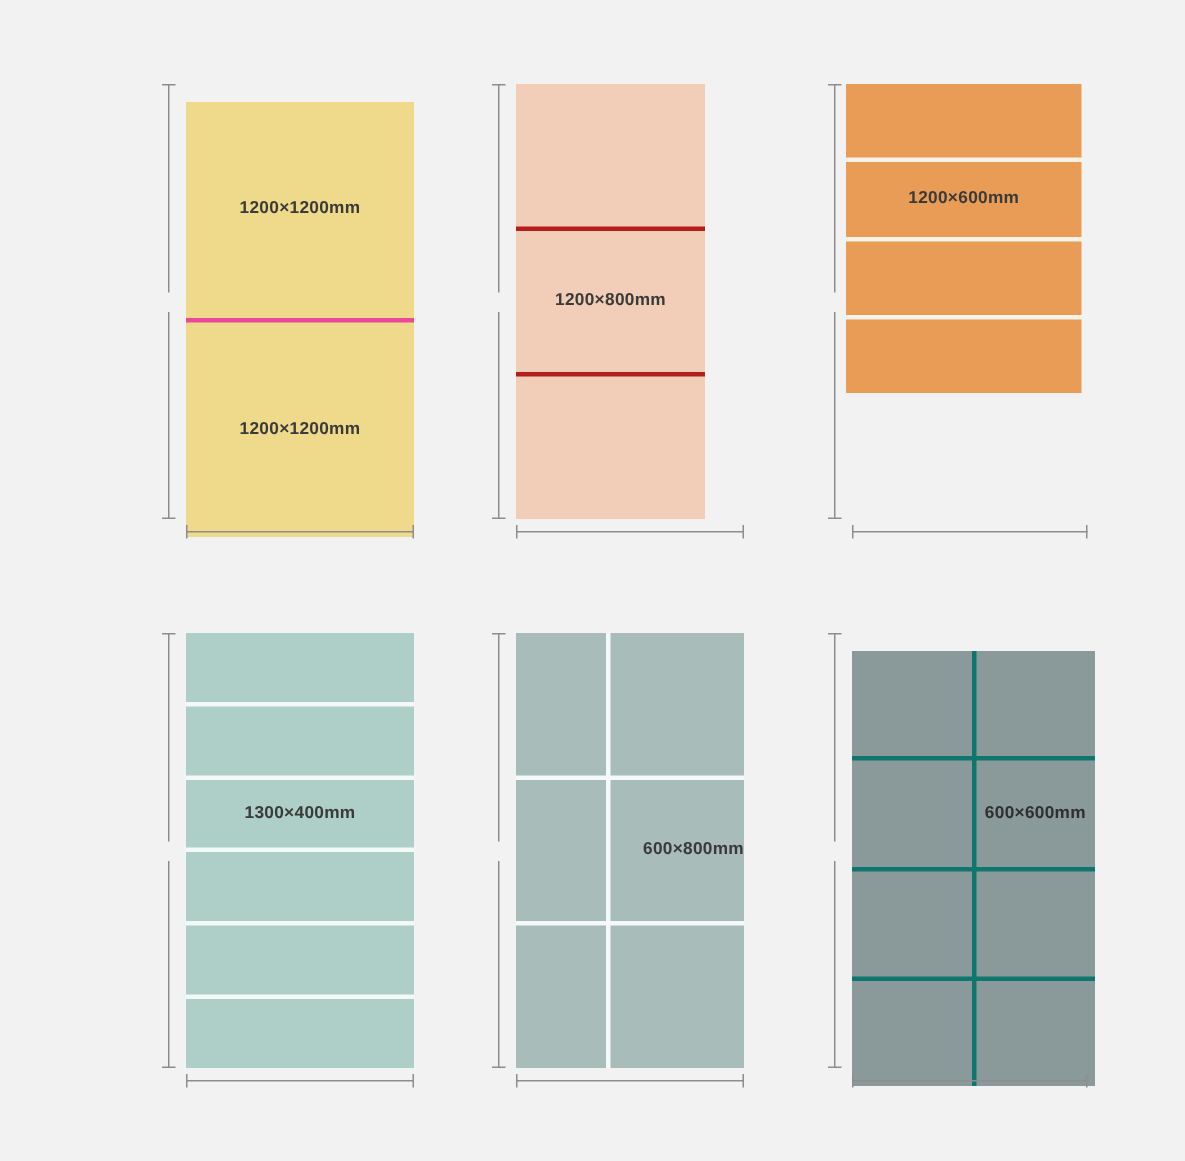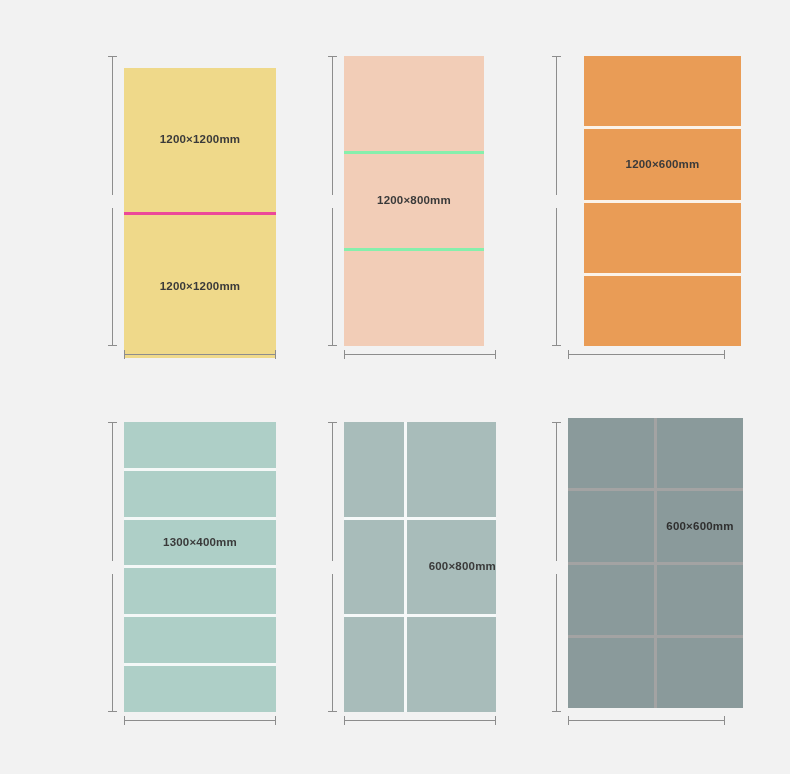--- a/index.html
+++ b/index.html
@@ -155,22 +155,22 @@
   </div>
 
   <div class="panel" style="left:328px; top:52px; width:180px; height:315px;">
     <div class="dim-v" style="left:0px; top:4px; height:290px;">
       <div class="shaft"></div>
       <div class="cap top"></div>
       <div class="cap bottom"></div>
       <div class="vlabel"></div>
     </div>
 
-    <div class="slab" style="left:16px; top:4px; width:140px; height:290px;
-                grid-template-columns:1fr; grid-template-rows:1fr 1fr 1fr; background:#86efac;">
+    <div class="slab" style="left:16px; top:4px; width:126px; height:290px;
+                grid-template-columns:1fr; grid-template-rows:1fr 1fr 1fr; background:#b91c1c;">
       <div class="tile" style="background:#f2cdb7;"></div>
       <div class="tile" style="background:#f2cdb7;">
         <span class="tile-label">1200×800mm</span>
       </div>
       <div class="tile" style="background:#f2cdb7;"></div>
     </div>
 
     <div class="dim-h" style="left:16px; top:298px; width:152px;">
       <div class="shaft"></div>
       <div class="cap left"></div>
@@ -180,21 +180,21 @@
   </div>
 
   <div class="panel" style="left:552px; top:52px; width:185px; height:315px;">
     <div class="dim-v" style="left:0px; top:4px; height:290px;">
       <div class="shaft"></div>
       <div class="cap top"></div>
       <div class="cap bottom"></div>
       <div class="vlabel"></div>
     </div>
 
-    <div class="slab" style="left:32px; top:4px; width:157px; height:290px;
+    <div class="slab" style="left:12px; top:4px; width:157px; height:206px;
                 grid-template-columns:1fr; grid-template-rows:1fr 1fr 1fr 1fr; background:#fbf3ea;">
       <div class="tile" style="background:#e99c56;"></div>
       <div class="tile" style="background:#e99c56;">
         <span class="tile-label">1200×600mm</span>
       </div>
       <div class="tile" style="background:#e99c56;"></div>
       <div class="tile" style="background:#e99c56;"></div>
     </div>
 
     <div class="dim-h" style="left:16px; top:298px; width:157px;">
@@ -262,22 +262,22 @@
   </div>
 
   <div class="panel" style="left:552px; top:418px; width:185px; height:315px;">
     <div class="dim-v" style="left:0px; top:4px; height:290px;">
       <div class="shaft"></div>
       <div class="cap top"></div>
       <div class="cap bottom"></div>
       <div class="vlabel"></div>
     </div>
 
-    <div class="slab" style="left:16px; top:0; width:175px; height:290px;
-                grid-template-columns:1fr 1fr; grid-template-rows:repeat(4,1fr); background:#a3a3a3;">
+    <div class="slab" style="left:16px; top:16px; width:162px; height:290px;
+                grid-template-columns:1fr 1fr; grid-template-rows:repeat(4,1fr); background:#0f766e;">
       <div class="tile" style="background:#8a9a9b;"></div>
       <div class="tile" style="background:#8a9a9b;"></div>
       <div class="tile" style="background:#8a9a9b;"></div>
       <div class="tile" style="background:#8a9a9b;">
         <span class="tile-label on-dark">600×600mm</span>
       </div>
       <div class="tile" style="background:#8a9a9b;"></div>
       <div class="tile" style="background:#8a9a9b;"></div>
       <div class="tile" style="background:#8a9a9b;"></div>
       <div class="tile" style="background:#8a9a9b;"></div>

